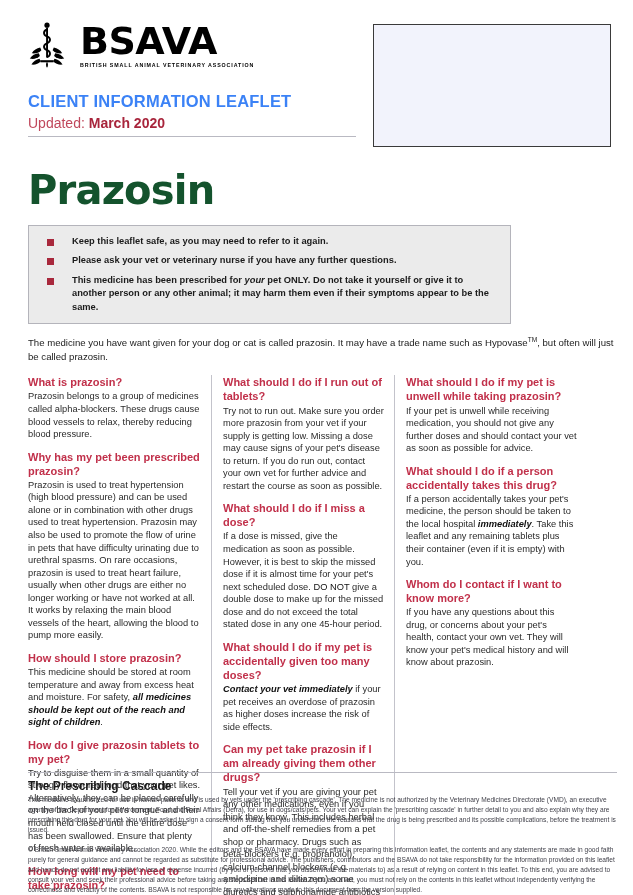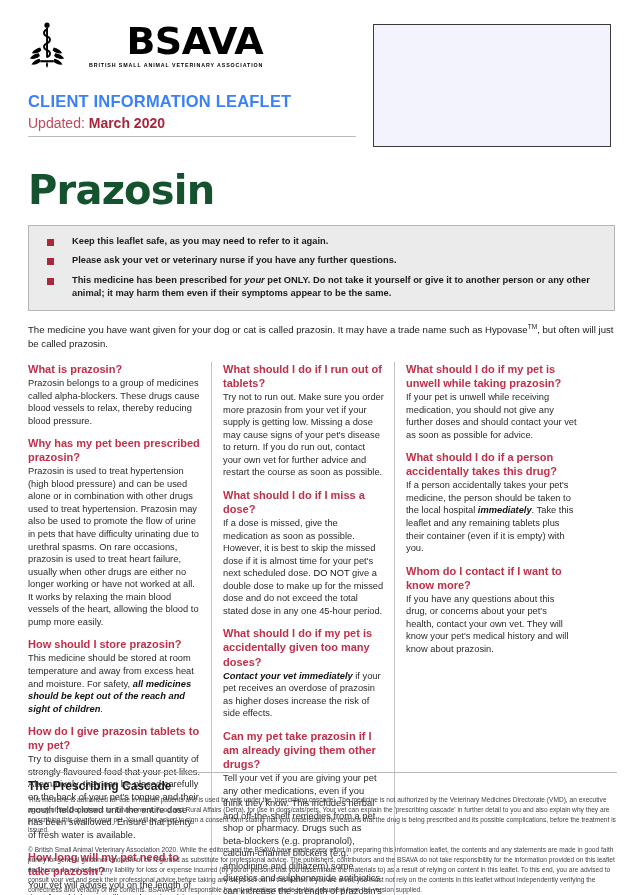--- a/index.html
+++ b/index.html
@@ -26,22 +26,21 @@
   
   .header {
     display: flex;
     align-items: flex-start;
     justify-content: space-between;
   }
   .header-left { width: 330px; }
   .logo-row {
     display: flex;
     align-items: center;
-    gap: 23px;
-    text-align: right;
+    gap: 14px;
   }
   .logo-mark {
     width: 38px;
     height: 46px;
     flex: 0 0 auto;
   }
   .logo-text-block { line-height: 1; }
   .logo-word {
     font-size: 38px;
     font-weight: bold;
@@ -98,21 +97,21 @@
     font-weight: bold;
     letter-spacing: -0.8px;
     color: #14532d;
     font-family: "DejaVu Sans", sans-serif;
     line-height: 1.05;
   }
 
   
   .notice-box {
     margin-top: 14px;
-    width: 587px;
+    width: 483px;
     border: 1px solid #b4b4bb;
     background: #ebebeb;
     box-sizing: border-box;
     padding: 9px 12px 9px 12px;
   }
   .notice-item {
     display: flex;
     align-items: flex-start;
     margin-bottom: 6px;
   }

